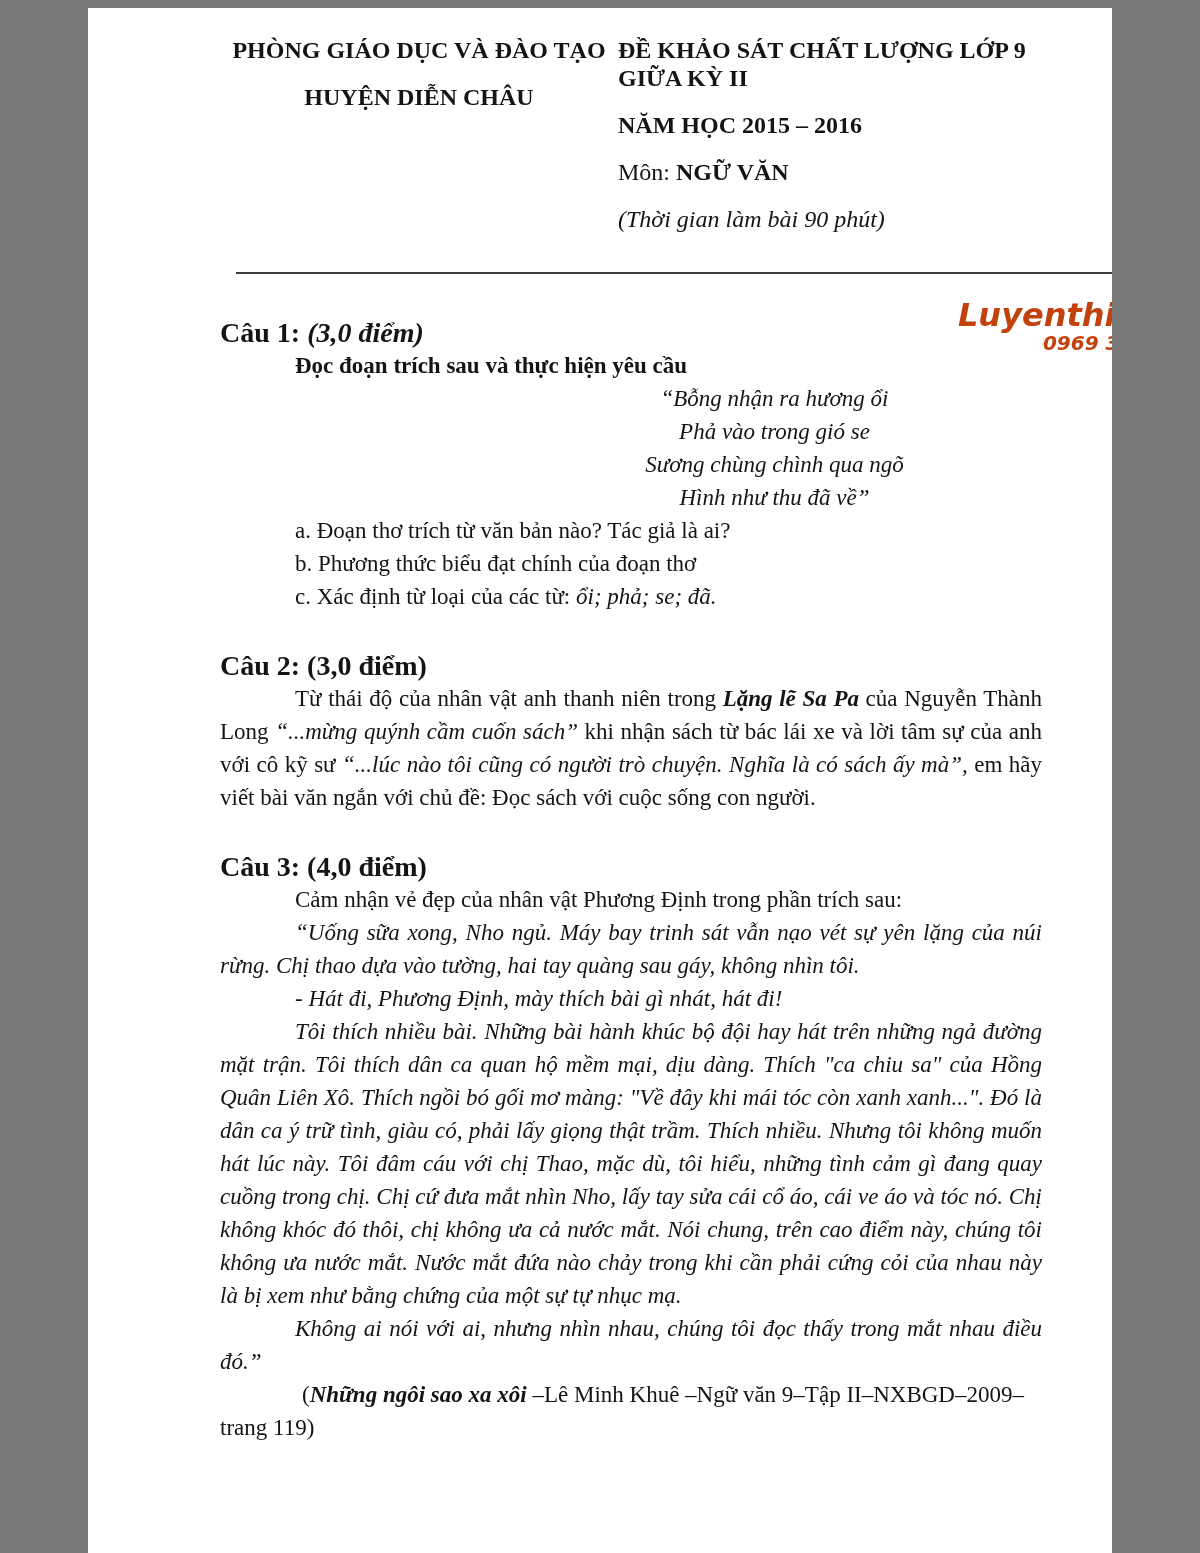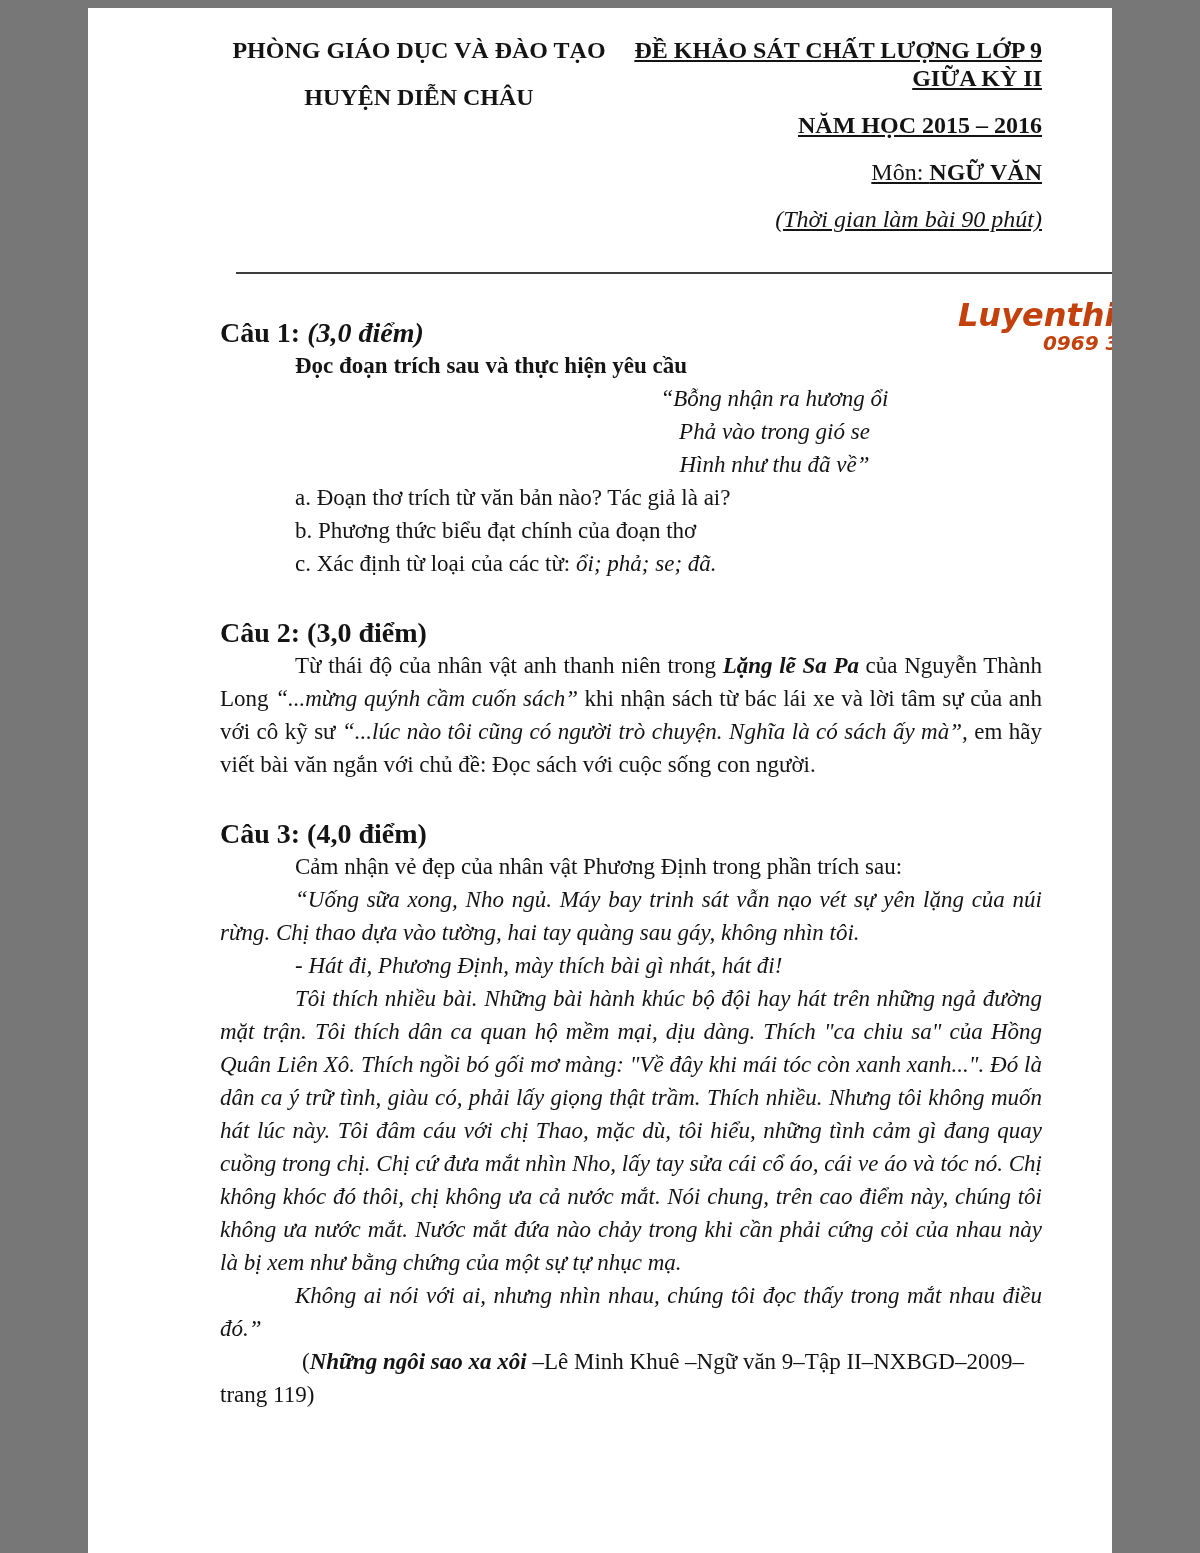--- a/index.html
+++ b/index.html
@@ -17,21 +17,21 @@
     padding: 28px 70px 0 132px;
     overflow: hidden;
   }
   .bold { font-weight: bold; }
   .italic { font-style: italic; }
   .bold-italic { font-weight: bold; font-style: italic; }
 
   
   .header { display: flex; align-items: flex-start; }
   .header-left { width: 398px; text-align: center; }
-  .header-right { flex: 1; text-align: right; text-decoration: underline; }
+  .header-right { flex: 1; text-align: left; }
   .h-line { font-size: 24px; line-height: 28px; margin-bottom: 19px; }
 
   .separator {
     border: none;
     border-top: 2px solid #3d3d3d;
     margin: 20px 0 0 16px;
     width: 942px;
   }
 
   
@@ -95,20 +95,21 @@
   <div class="watermark" style="color:#c2410c;">
     <div class="wm-name">Luyenthi CLC</div>
     <div class="wm-phone">0969 330 758</div>
   </div>
 
   <div class="q-heading"><span>Câu 1: </span><span class="italic">(3,0 điểm)</span></div>
   <div class="instruction">Đọc đoạn trích sau và thực hiện yêu cầu</div>
   <div class="poem">
     <div>“Bỗng nhận ra hương ổi</div>
     <div>Phả vào trong gió se</div>
+    <div>Sương chùng chình qua ngõ</div>
     <div>Hình như thu đã về”</div>
   </div>
   <p class="body-p">a. Đoạn thơ trích từ văn bản nào? Tác giả là ai?</p>
   <p class="body-p">b. Phương thức biểu đạt chính của đoạn thơ</p>
   <p class="body-p"><span>c. Xác định từ loại của các từ: </span><span class="italic">ổi; phả; se; đã.</span></p>
 
   <div class="q-heading tight">Câu 2: (3,0 điểm)</div>
   <p class="body-p"><span>Từ thái độ của nhân vật anh thanh niên trong </span><span class="bold-italic">Lặng lẽ Sa Pa</span><span> của Nguyễn Thành Long </span><span class="italic">“...mừng quýnh cầm cuốn sách”</span><span> khi nhận sách từ bác lái xe và lời tâm sự của anh với cô kỹ sư </span><span class="italic">“...lúc nào tôi cũng có người trò chuyện. Nghĩa là có sách ấy mà”,</span><span> em hãy viết bài văn ngắn với chủ đề: Đọc sách với cuộc sống con người.</span></p>
 
   <div class="q-heading tight">Câu 3: (4,0 điểm)</div>

